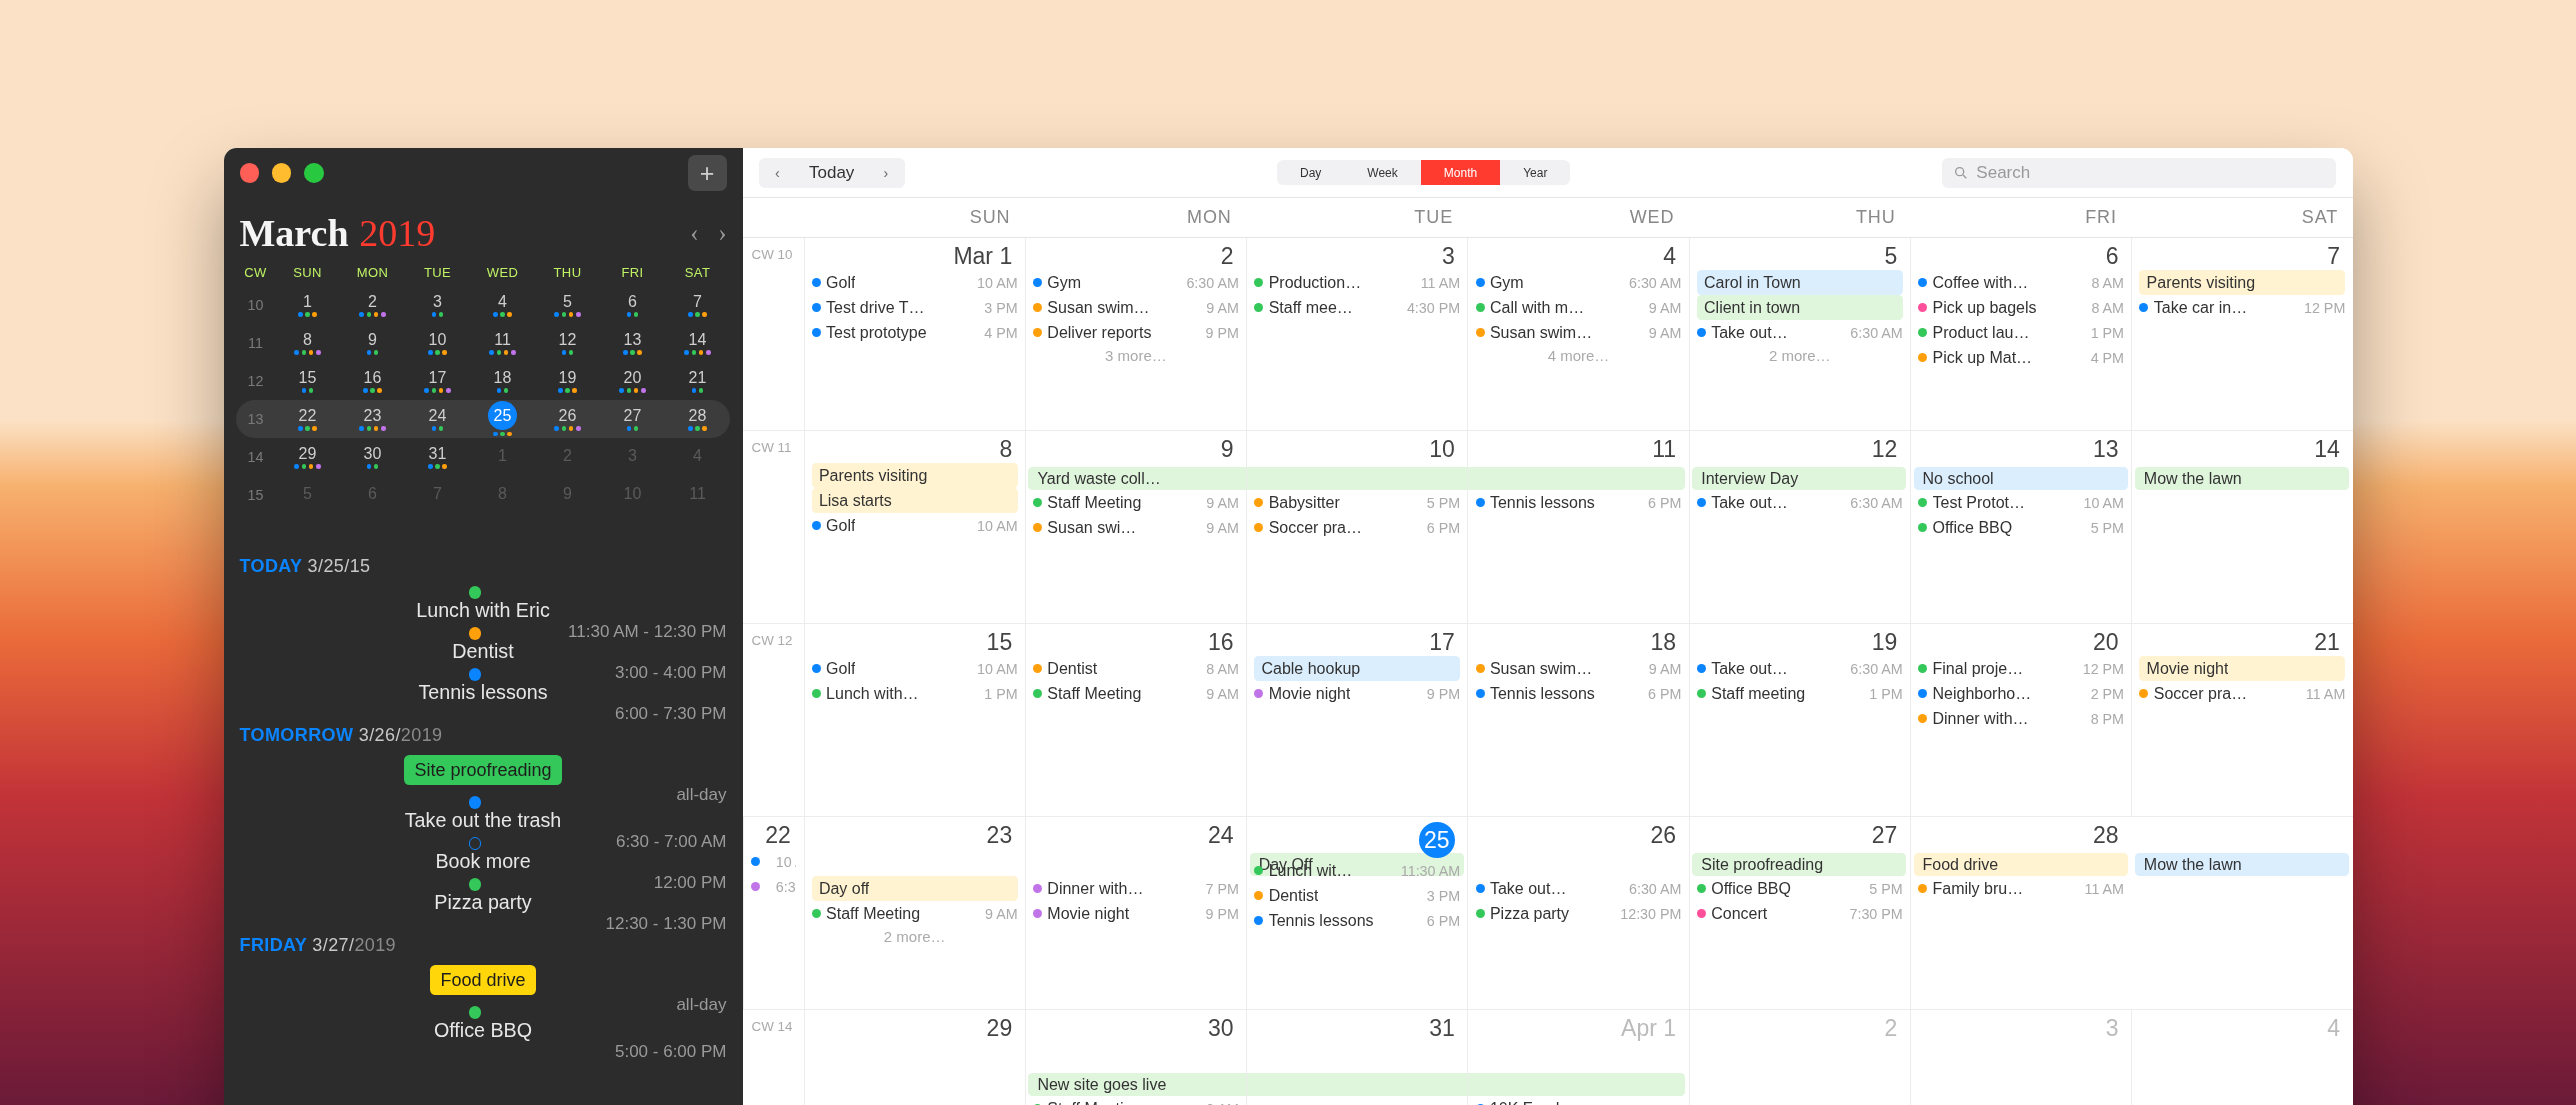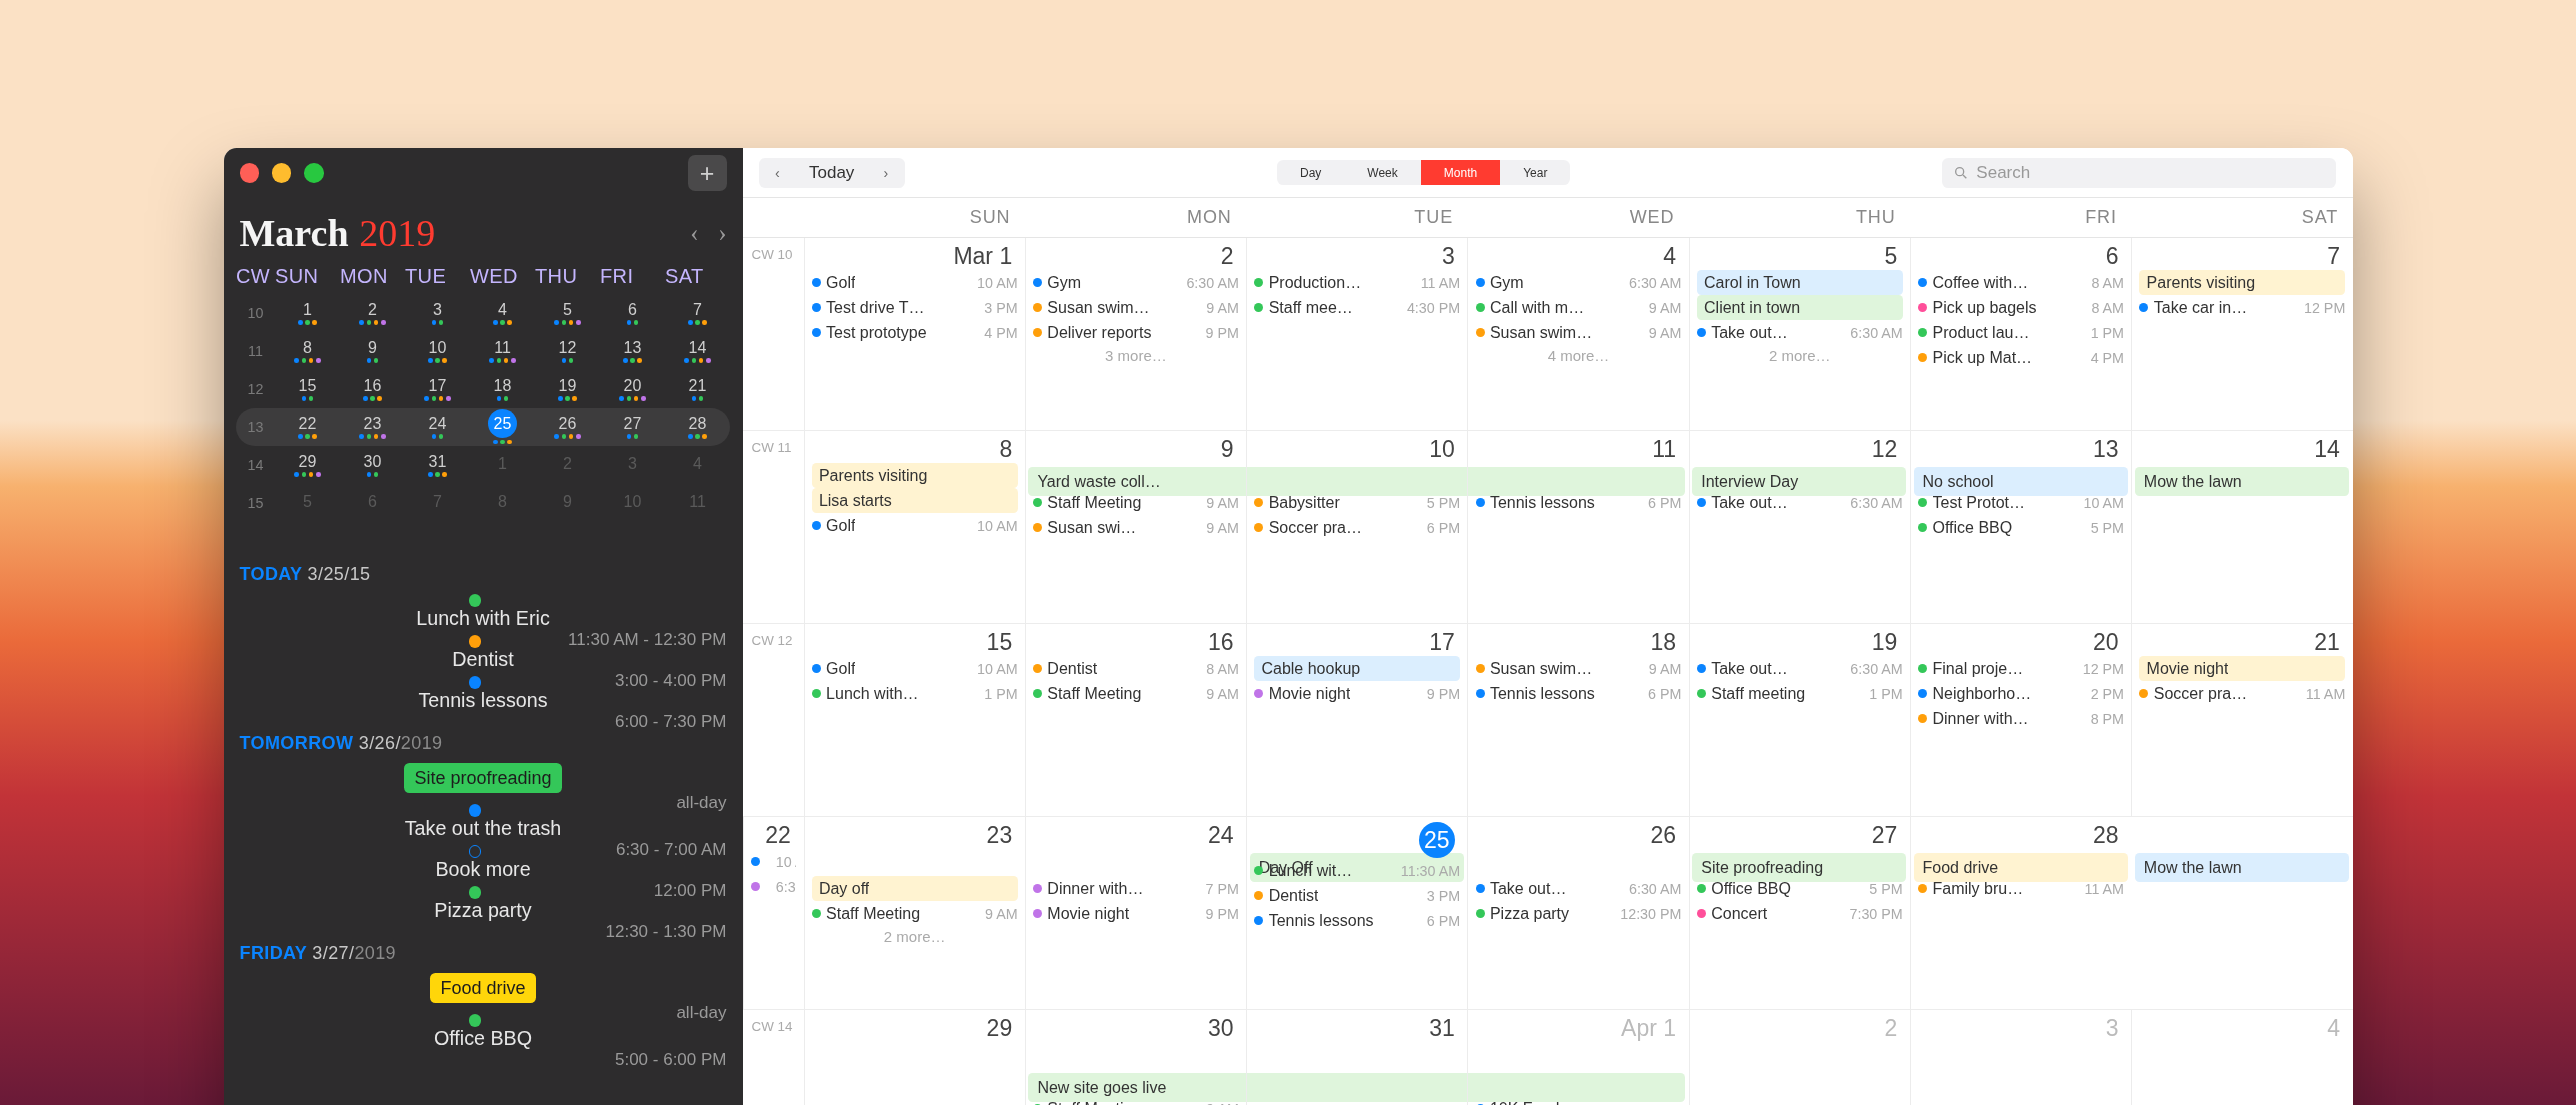--- a/index.html
+++ b/index.html
@@ -51,21 +51,21 @@
 }
 .month-header {
   padding: 12.5px 16px 5.4px 16px;
   display: flex; align-items: center; font-family: Liberation Serif, serif;
 }
 .month-name { font-size: 38px; font-weight: 600; color: #f5f5f5; }
 .month-year { font-size: 38px; font-weight: 400; color: #ff3b30; margin-left: 10.7px; }
 .month-nav { margin-left: auto; display: flex; gap: 19.7px; color: #9a9a9a; }
 .chev { font-size: 25px; cursor: pointer; user-select:none; }
 .mini-cal { padding: 5.4px 12.5px 12.5px 12.5px; }
-.mini-head { display: grid; grid-template-columns: 39px repeat(7,1fr); font-size: 20px; color: #c4b5fd; letter-spacing: 0.4px; text-align:left; margin-bottom: 5.4px; }
+.mini-head { display: grid; grid-template-columns: 39px repeat(7,1fr); font-size: 13px; color: #bef264; letter-spacing: 0.4px; text-align:center; margin-bottom: 5.4px; }
 .mini-row { display: grid; grid-template-columns: 39px repeat(7,1fr); align-items:center; height: 38px; }
 .mini-cw { font-size: 14.3px; color: #7a7a7a; text-align:center; }
 .mini-day { position: relative; text-align:center; font-size: 16px; color: #cfcfcf; }
 .mini-day.dim { color: #5a5a5a; }
 .mini-dots { display:flex; justify-content:center; gap:2.7px; margin-top:1.8px; }
 .mini-dots span { width:4.5px; height:4.5px; border-radius:50%; display:inline-block; }
 .mini-row.today-row { background: #3d3c3d; border-radius: 19.7px; }
 .mini-day.today .num { width: 29px; height: 29px; background: #0a84ff; color:#fff; border-radius:50%; display:inline-flex; align-items:center; justify-content:center; }
 .agenda { padding: 14.3px 16px 0 16px; overflow: hidden; flex:1; }
 .agenda-group-head { color:#0a84ff; font-size: 18px; font-weight: 700; letter-spacing: 0.4px; margin: 16px 0 9px; }
@@ -108,21 +108,21 @@
 .cal-date .today-badge { width: 36px; height:36px; background:#0a84ff; color:#fff; border-radius:50%; display:inline-flex; align-items:center; justify-content:center; }
 .ev { display:flex; align-items:center; font-size:16px; height: 25px; gap:5.4px; white-space:nowrap; overflow:hidden; }
 .ev .dot { width:9px; height:9px; border-radius:50%; flex-shrink:0; }
 .ev .t { color:#333; overflow:hidden; text-overflow:ellipsis; }
 .ev .tm { margin-left:auto; color:#aaa; font-size:14.3px; padding-left:5.4px; }
 .ev.allday { border-radius:4.5px; padding: 0 7.2px; }
 .ev.allday .t { color:#333; }
 .more { font-size:15px; color:#aaa; text-align:center; margin-top:1.8px; }
 
 .span-row { position:absolute; left:61px; right:0; display:grid; grid-template-columns: repeat(7,1fr); pointer-events:none; }
-.span-ev { height:29px; border-radius:4.5px; margin: 0 3.6px; padding: 0 9px; display:flex; align-items:center; font-size:16px; color:#333; pointer-events:auto; overflow:hidden; }
+.span-ev { height:23px; border-radius:4.5px; margin: 0 3.6px; padding: 0 9px; display:flex; align-items:center; font-size:16px; color:#333; pointer-events:auto; overflow:hidden; }
 
 
 .c-blue { background:#0a84ff; }
 .c-green { background:#34c759; }
 .c-orange { background:#ff9f0a; }
 .c-purple { background:#c074e8; }
 .c-pink { background:#ff4f9a; }
 
 
 .bg-blue { background:#dbeefe; }

